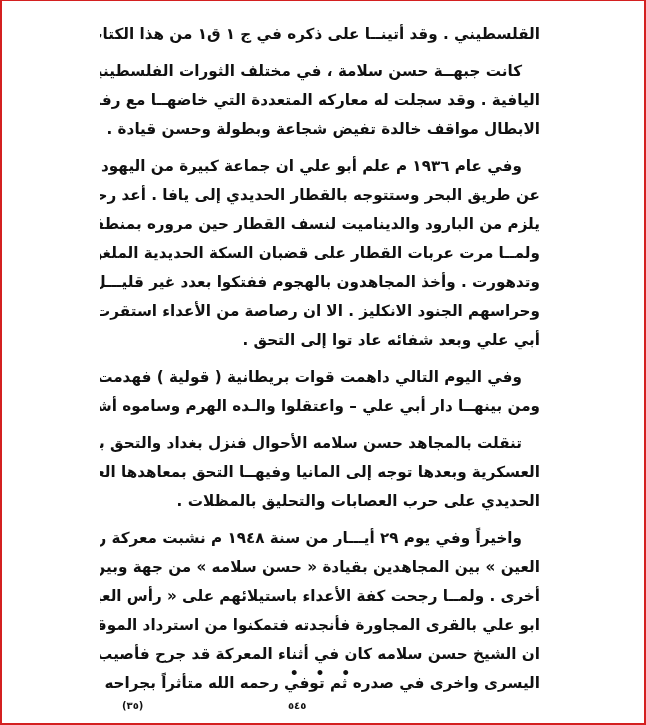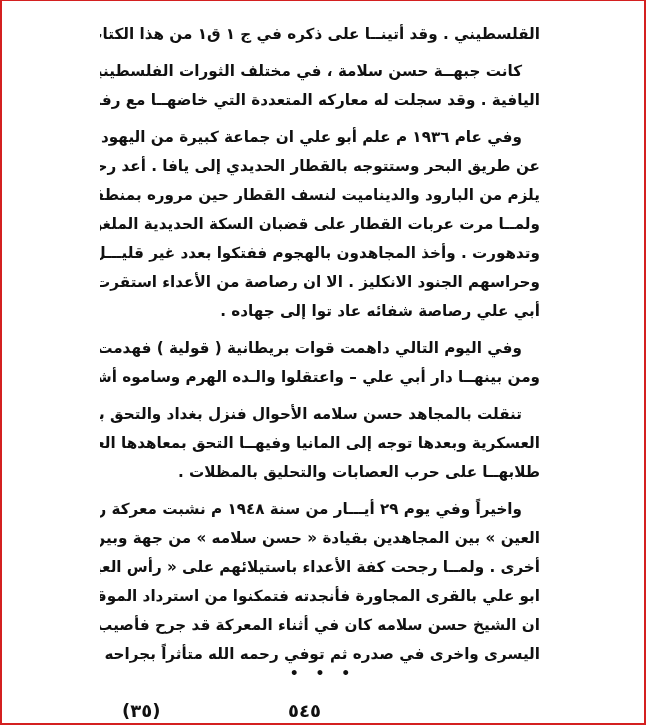--- a/index.html
+++ b/index.html
@@ -13,54 +13,55 @@
     direction:rtl; text-align:justify; text-align-last:right;
     font-family:"DejaVu Sans", sans-serif; font-size:15.2px; font-weight:bold;
     color:#111; line-height:29px;
   }
   .para { margin:0 0 8px 0; }
   .para .line { display:block; text-align:justify; text-align-last:justify; white-space:nowrap; overflow:hidden; }
   .para .line.last { text-align-last:right; }
   .para .line.indent { padding-right:18px; }
   .sep { position:absolute; left:0; width:646px; top:665px; text-align:center;
     font-family:"DejaVu Sans", sans-serif; font-size:14px; font-weight:bold; letter-spacing:6px; color:#111; }
-  .folio { position:absolute; top:700px; font-family:"DejaVu Sans", sans-serif; font-weight:bold; font-size:18px; color:#111; direction:rtl; }
+  .folio { position:absolute; top:700px; font-family:"DejaVu Sans", sans-serif; font-weight:bold; font-size:10px; color:#111; direction:rtl; }
   .folio.center { left:288px; }
   .folio.left { left:122px; }
 </style>
 </head>
 <body>
 
 <div class="frame"></div>
 
 <div class="page">
   <p class="para">
     <span class="line last">القلسطيني . وقد أتينــا على ذكره في ج ١ ق١ من هذا الكتاب فارجع اليها .</span>
   </p>
   <p class="para">
     <span class="line indent">كانت جبهــة حسن سلامة ، في مختلف الثورات الفلسطينية ، في الديار</span>
     <span class="line">اليافية . وقد سجلت له معاركه المتعددة التي خاضهــا مع رفاقه المجاهدين</span>
+    <span class="line last">الابطال مواقف خالدة تفيض شجاعة وبطولة وحسن قيادة .</span>
   </p>
   <p class="para">
     <span class="line indent">وفي عام ١٩٣٦ م علم أبو علي ان جماعة كبيرة من اليهود نزلت حيفا</span>
     <span class="line">عن طريق البحر وستتوجه بالقطار الحديدي إلى يافا . أعد رحمه الله مـــا</span>
     <span class="line">يلزم من البارود والديناميت لنسف القطار حين مروره بمنطقة رأس العين .</span>
     <span class="line">ولمــا مرت عربات القطار على قضبان السكة الحديدية الملغومة انفجرت</span>
     <span class="line">وتدهورت . وأخذ المجاهدون بالهجوم ففتكوا بعدد غير قليـــل من ركابها</span>
     <span class="line">وحراسهم الجنود الانكليز . الا ان رصاصة من الأعداء استقرت في رقبة</span>
-    <span class="line last">أبي علي رصاصة شفائه عاد توا إلى جهاده .</span>
+    <span class="line last">أبي علي وبعد شفائه عاد توا إلى التحق .</span>
   </p>
   <p class="para">
     <span class="line indent">وفي اليوم التالي داهمت قوات بريطانية ( قولية ) فهدمت الكثير من بيوتها</span>
     <span class="line last">ومن بينهــا دار أبي علي – واعتقلوا والـده الهرم وساموه أشد أنواع العذاب .</span>
   </p>
   <p class="para">
     <span class="line indent">تنقلت بالمجاهد حسن سلامه الأحوال فنزل بغداد والتحق بكليتهــا</span>
     <span class="line">العسكرية وبعدها توجه إلى المانيا وفيهــا التحق بمعاهدها العسكرية التي تدرب</span>
-    <span class="line last">طلابهــا على حرب العصابات والتحليق بالمظلات .</span>
+    <span class="line last">الحديدي على حرب العصابات والتحليق بالمظلات .</span>
   </p>
   <p class="para">
     <span class="line indent">واخيراً وفي يوم ٢٩ أيـــار من سنة ١٩٤٨ م نشبت معركة رهيبة في « رأس</span>
     <span class="line">العين » بين المجاهدين بقيادة « حسن سلامه » من جهة وبين اليهود من جهة</span>
     <span class="line">أخرى . ولمــا رجحت كفة الأعداء باستيلائهم على « رأس العين » استنجد</span>
     <span class="line">ابو علي بالقرى المجاورة فأنجدته فتمكنوا من استرداد الموقع المذكور . الا</span>
     <span class="line">ان الشيخ حسن سلامه كان في أثناء المعركة قد جرح فأصيب بشظية في ركبته</span>
     <span class="line last">اليسرى واخرى في صدره ثم توفي رحمه الله متأثراً بجراحه في ٣١ ـ ٥ ـ ١٩٤٨.</span>
   </p>
 </div>

